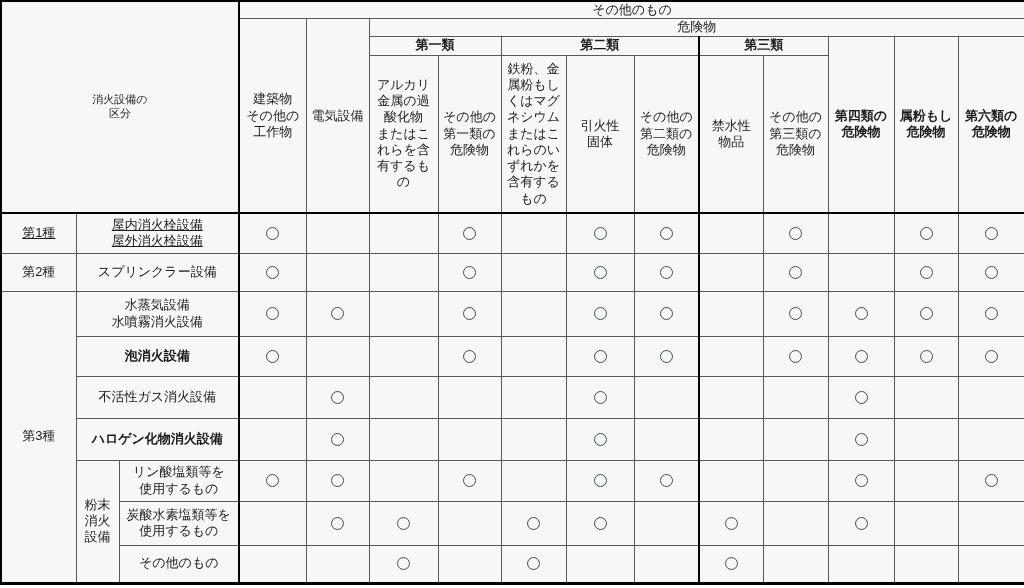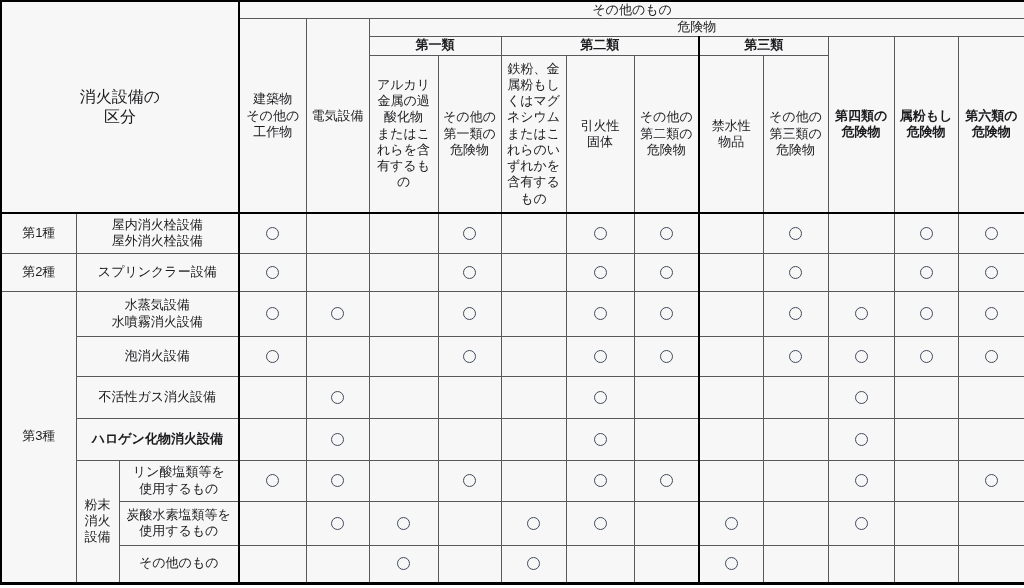--- a/index.html
+++ b/index.html
@@ -34,31 +34,31 @@
   thead { border-bottom: 2px solid #000; }
   td.gr { border-right: 2px solid #000 !important; }
 
   
   thead tr:nth-child(1) { height: 17px; }
   thead tr:nth-child(2) { height: 17px; }
   thead tr:nth-child(3) { height: 19px; font-weight: bold; }
   thead tr:nth-child(4) { height: 158px; }
 
   
-  tbody tr:nth-child(1) { height: 40px; }
+  tbody tr:nth-child(1) { height: 40px; text-decoration: underline; }
   tbody tr:nth-child(2) { height: 38px; }
   tbody tr:nth-child(3) { height: 45px; }
-  tbody tr:nth-child(4) { height: 40px; }
+  tbody tr:nth-child(4) { height: 40px; font-weight: bold; }
   tbody tr:nth-child(5) { height: 42px; }
   tbody tr:nth-child(6) { height: 42px; font-weight: bold; }
   tbody tr:nth-child(7) { height: 41px; }
   tbody tr:nth-child(8) { height: 44px; margin-top: 40px; }
   tbody tr:nth-child(9) { height: 38px; }
 
-  td.corner { font-size: 16px; }
+  td.corner { font-size: 11px; }
   .circle {
     display: inline-block;
     width: 11px;
     height: 11px;
     border: 1.5px solid #414b5a;
     border-radius: 50%;
     vertical-align: middle;
     background: transparent;
   }
 </style>

